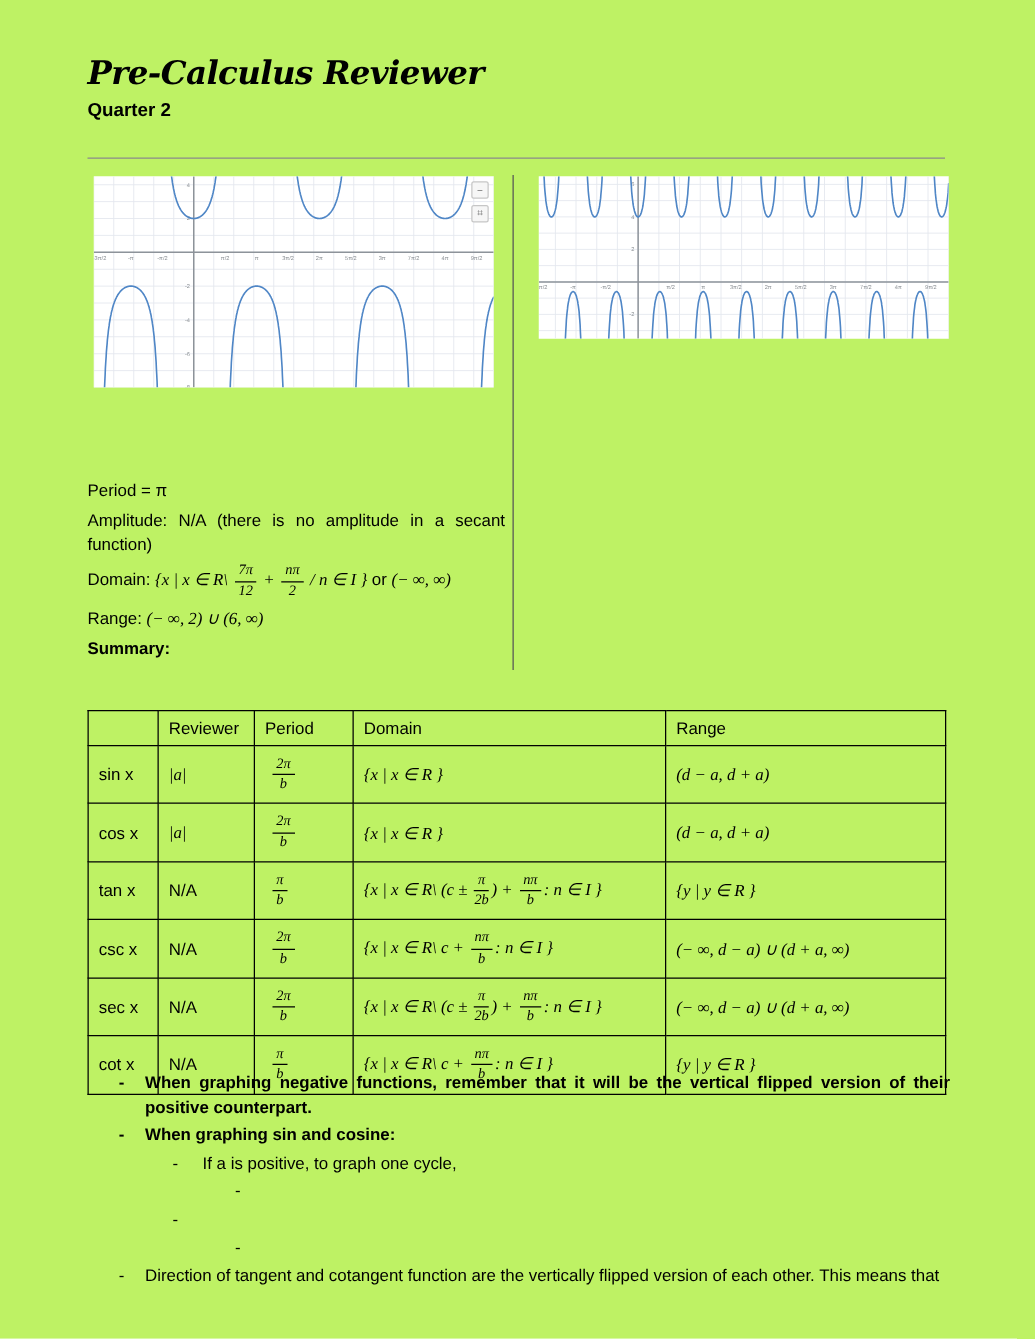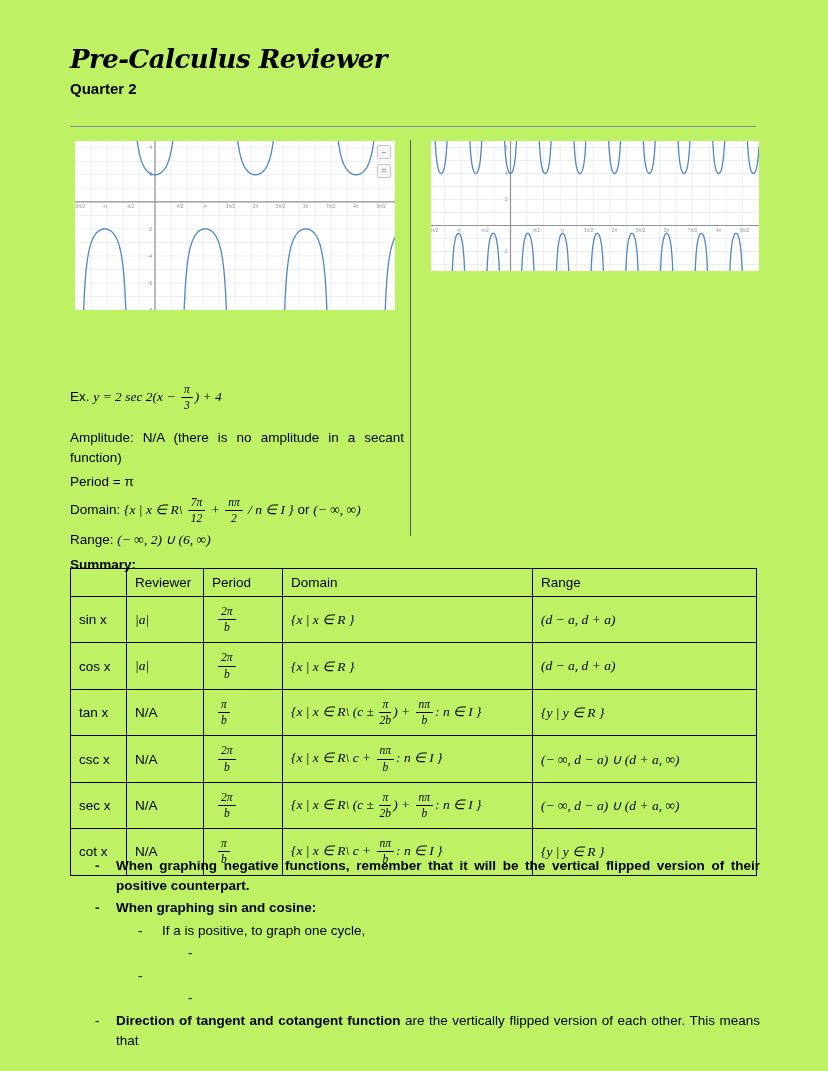--- a/index.html
+++ b/index.html
@@ -30,21 +30,21 @@
     font-size:8px; color:#666; display:flex; align-items:center; justify-content:center; cursor:pointer;
   }
 
   .exblock { position:absolute; left:70px; top:383px; width:334px; font-size:13.5px; line-height:1.42; }
   .exline { margin-bottom:16px; }
   .para { margin-bottom:5px; }
   .justify { text-align:justify; }
   .summary { font-weight:bold; margin-top:5px; }
 
   .seg-m { font-family:"Liberation Serif", serif; font-style:italic; }
-  .seg-b { font-weight:bold; }
+  .seg-b { font-weight:normal; }
   .frac {
     display:inline-block; text-align:center; vertical-align:middle;
     font-family:"Liberation Serif", serif; font-style:italic;
     font-size:11.5px; line-height:1.15; margin:0 2px;
   }
   .frac .num { display:block; border-bottom:1px solid #000; padding:0 3px 1px; }
   .frac .den { display:block; padding-top:1px; }
 
   .summary-table {
     position:absolute; left:70px; top:568px; width:686px;
@@ -188,23 +188,22 @@
         <text x="313.7" y="90.5" font-size="4.5" fill="#8a8f94" text-anchor="middle" font-family="Liberation Sans, sans-serif">9π/2</text>
         <text x="76.5" y="112.1" font-size="4.5" fill="#8a8f94" text-anchor="end" font-family="Liberation Sans, sans-serif">-2</text>
         <text x="76.5" y="60.1" font-size="4.5" fill="#8a8f94" text-anchor="end" font-family="Liberation Sans, sans-serif">2</text>
         <text x="76.5" y="34.1" font-size="4.5" fill="#8a8f94" text-anchor="end" font-family="Liberation Sans, sans-serif">4</text>
         <text x="76.5" y="8.1" font-size="4.5" fill="#8a8f94" text-anchor="end" font-family="Liberation Sans, sans-serif">6</text>
         <path d="M0.0 177.5 L0.3 203.6 L0.5 245.7 L0.8 324.5 M1.9 -295.4 L2.2 -162.8 L2.5 -102.2 L2.7 -67.6 L3.0 -45.2 L3.3 -29.6 L3.6 -18.1 L3.8 -9.3 L4.1 -2.4 L4.4 3.2 L4.6 7.7 L4.9 11.5 L5.2 14.7 L5.5 17.4 L5.7 19.7 L6.0 21.7 L6.3 23.5 L6.6 25.0 L6.8 26.3 L7.1 27.4 L7.4 28.4 L7.7 29.2 L7.9 30.0 L8.2 30.6 L8.5 31.1 L8.7 31.5 L9.0 31.9 L9.3 32.2 L9.6 32.3 L9.8 32.5 L10.1 32.5 L10.4 32.5 L10.7 32.4 L10.9 32.2 L11.2 31.9 L11.5 31.6 L11.8 31.2 L12.0 30.6 L12.3 30.0 L12.6 29.3 L12.8 28.5 L13.1 27.5 L13.4 26.4 L13.7 25.1 L13.9 23.6 L14.2 21.9 L14.5 19.9 L14.8 17.6 L15.0 15.0 L15.3 11.8 L15.6 8.1 L15.9 3.6 L16.1 -1.9 L16.4 -8.6 L16.7 -17.2 L16.9 -28.4 L17.2 -43.6 L17.5 -65.3 L17.8 -98.5 L18.0 -155.9 L18.3 -278.1 M19.4 334.6 L19.7 250.6 L20.0 206.5 L20.2 179.3 L20.5 161.0 L20.8 147.8 L21.0 137.9 L21.3 130.2 L21.6 124.1 L21.9 119.1 L22.1 115.0 L22.4 111.5 L22.7 108.6 L23.0 106.1 L23.2 104.0 L23.5 102.1 L23.8 100.5 L24.1 99.1 L24.3 97.9 L24.6 96.9 L24.9 95.9 L25.1 95.2 L25.4 94.5 L25.7 93.9 L26.0 93.4 L26.2 93.1 L26.5 92.8 L26.8 92.5 L27.1 92.4 L27.3 92.3 L27.6 92.3 L27.9 92.4 L28.2 92.5 L28.4 92.8 L28.7 93.1 L29.0 93.4 L29.2 93.9 L29.5 94.5 L29.8 95.2 L30.1 95.9 L30.3 96.8 L30.6 97.9 L30.9 99.1 L31.2 100.5 L31.4 102.1 L31.7 103.9 L32.0 106.1 L32.3 108.5 L32.5 111.5 L32.8 114.9 L33.1 119.0 L33.3 124.0 L33.6 130.1 L33.9 137.8 L34.2 147.6 L34.4 160.7 L34.7 178.9 L35.0 205.8 L35.3 249.5 L35.5 332.3 M36.6 -281.8 L36.9 -157.4 L37.2 -99.3 L37.4 -65.8 L37.7 -44.0 L38.0 -28.7 L38.3 -17.4 L38.5 -8.8 L38.8 -2.0 L39.1 3.5 L39.4 8.0 L39.6 11.8 L39.9 14.9 L40.2 17.6 L40.5 19.9 L40.7 21.9 L41.0 23.6 L41.3 25.1 L41.5 26.3 L41.8 27.5 L42.1 28.4 L42.4 29.3 L42.6 30.0 L42.9 30.6 L43.2 31.1 L43.5 31.6 L43.7 31.9 L44.0 32.2 L44.3 32.4 L44.6 32.5 L44.8 32.5 L45.1 32.5 L45.4 32.3 L45.6 32.2 L45.9 31.9 L46.2 31.6 L46.5 31.1 L46.7 30.6 L47.0 30.0 L47.3 29.2 L47.6 28.4 L47.8 27.4 L48.1 26.3 L48.4 25.0 L48.7 23.5 L48.9 21.8 L49.2 19.8 L49.5 17.5 L49.7 14.8 L50.0 11.6 L50.3 7.8 L50.6 3.3 L50.8 -2.3 L51.1 -9.2 L51.4 -17.9 L51.7 -29.3 L51.9 -44.8 L52.2 -67.0 L52.5 -101.4 L52.8 -161.2 L53.0 -291.4 M54.1 326.7 L54.4 246.8 L54.7 204.2 L54.9 177.9 L55.2 160.0 L55.5 147.1 L55.8 137.3 L56.0 129.8 L56.3 123.7 L56.6 118.8 L56.9 114.7 L57.1 111.3 L57.4 108.4 L57.7 105.9 L57.9 103.8 L58.2 102.0 L58.5 100.4 L58.8 99.0 L59.0 97.8 L59.3 96.8 L59.6 95.9 L59.9 95.1 L60.1 94.5 L60.4 93.9 L60.7 93.4 L61.0 93.0 L61.2 92.7 L61.5 92.5 L61.8 92.4 L62.0 92.3 L62.3 92.3 L62.6 92.4 L62.9 92.5 L63.1 92.8 L63.4 93.1 L63.7 93.5 L64.0 93.9 L64.2 94.5 L64.5 95.2 L64.8 96.0 L65.1 96.9 L65.3 98.0 L65.6 99.2 L65.9 100.6 L66.1 102.2 L66.4 104.1 L66.7 106.2 L67.0 108.7 L67.2 111.7 L67.5 115.1 L67.8 119.3 L68.1 124.3 L68.3 130.5 L68.6 138.3 L68.9 148.4 L69.2 161.7 L69.4 180.4 L69.7 208.1 L70.0 253.4 L70.2 340.6 M71.3 -269.2 L71.6 -152.2 L71.9 -96.5 L72.2 -64.0 L72.4 -42.8 L72.7 -27.8 L73.0 -16.8 L73.3 -8.3 L73.5 -1.6 L73.8 3.8 L74.1 8.3 L74.3 12.0 L74.6 15.1 L74.9 17.8 L75.2 20.0 L75.4 22.0 L75.7 23.7 L76.0 25.2 L76.3 26.4 L76.5 27.5 L76.8 28.5 L77.1 29.3 L77.4 30.1 L77.6 30.7 L77.9 31.2 L78.2 31.6 L78.4 31.9 L78.7 32.2 L79.0 32.4 L79.3 32.5 L79.5 32.5 L79.8 32.5 L80.1 32.3 L80.4 32.1 L80.6 31.9 L80.9 31.5 L81.2 31.1 L81.5 30.6 L81.7 29.9 L82.0 29.2 L82.3 28.3 L82.5 27.3 L82.8 26.2 L83.1 24.9 L83.4 23.4 L83.6 21.6 L83.9 19.6 L84.2 17.3 L84.5 14.6 L84.7 11.4 L85.0 7.5 L85.3 2.9 L85.6 -2.7 L85.8 -9.7 L86.1 -18.6 L86.4 -30.2 L86.6 -46.1 L86.9 -68.9 L87.2 -104.3 L87.5 -166.9 L87.7 -305.8 M88.8 319.2 L89.1 243.1 L89.4 202.1 L89.7 176.5 L89.9 159.0 L90.2 146.3 L90.5 136.8 L90.7 129.3 L91.0 123.4 L91.3 118.5 L91.6 114.5 L91.8 111.1 L92.1 108.2 L92.4 105.8 L92.7 103.7 L92.9 101.9 L93.2 100.3 L93.5 98.9 L93.8 97.8 L94.0 96.7 L94.3 95.8 L94.6 95.1 L94.8 94.4 L95.1 93.9 L95.4 93.4 L95.7 93.0 L95.9 92.7 L96.2 92.5 L96.5 92.4 L96.8 92.3 L97.0 92.3 L97.3 92.4 L97.6 92.6 L97.9 92.8 L98.1 93.1 L98.4 93.5 L98.7 94.0 L98.9 94.6 L99.2 95.2 L99.5 96.0 L99.8 97.0 L100.0 98.0 L100.3 99.3 L100.6 100.7 L100.9 102.3 L101.1 104.2 L101.4 106.4 L101.7 108.9 L102.0 111.9 L102.2 115.4 L102.5 119.6 L102.8 124.7 L103.0 131.0 L103.3 138.9 L103.6 149.1 L103.9 162.8 L104.1 181.9 L104.4 210.4 L104.7 257.5 L105.0 349.3 M106.1 -257.5 L106.3 -147.2 L106.6 -93.8 L106.9 -62.3 L107.1 -41.6 L107.4 -27.0 L107.7 -16.1 L108.0 -7.8 L108.2 -1.2 L108.5 4.2 L108.8 8.5 L109.1 12.2 L109.3 15.3 L109.6 17.9 L109.9 20.2 L110.2 22.1 L110.4 23.8 L110.7 25.2 L111.0 26.5 L111.2 27.6 L111.5 28.6 L111.8 29.4 L112.1 30.1 L112.3 30.7 L112.6 31.2 L112.9 31.6 L113.2 32.0 L113.4 32.2 L113.7 32.4 L114.0 32.5 L114.3 32.5 L114.5 32.5 L114.8 32.3 L115.1 32.1 L115.3 31.9 L115.6 31.5 L115.9 31.1 L116.2 30.5 L116.4 29.9 L116.7 29.1 L117.0 28.3 L117.3 27.3 L117.5 26.1 L117.8 24.8 L118.1 23.3 L118.4 21.5 L118.6 19.5 L118.9 17.1 L119.2 14.4 L119.4 11.1 L119.7 7.2 L120.0 2.6 L120.3 -3.1 L120.5 -10.2 L120.8 -19.2 L121.1 -31.1 L121.4 -47.3 L121.6 -70.8 L121.9 -107.4 L122.2 -172.8 L122.5 -321.4 M123.5 312.1 L123.8 239.6 L124.1 200.0 L124.4 175.1 L124.6 158.0 L124.9 145.6 L125.2 136.2 L125.5 128.9 L125.7 123.0 L126.0 118.2 L126.3 114.2 L126.6 110.9 L126.8 108.1 L127.1 105.6 L127.4 103.6 L127.6 101.8 L127.9 100.2 L128.2 98.9 L128.5 97.7 L128.7 96.7 L129.0 95.8 L129.3 95.0 L129.6 94.4 L129.8 93.8 L130.1 93.4 L130.4 93.0 L130.7 92.7 L130.9 92.5 L131.2 92.4 L131.5 92.3 L131.7 92.3 L132.0 92.4 L132.3 92.6 L132.6 92.8 L132.8 93.1 L133.1 93.5 L133.4 94.0 L133.7 94.6 L133.9 95.3 L134.2 96.1 L134.5 97.0 L134.8 98.1 L135.0 99.4 L135.3 100.8 L135.6 102.4 L135.8 104.3 L136.1 106.5 L136.4 109.1 L136.7 112.1 L136.9 115.7 L137.2 119.9 L137.5 125.1 L137.8 131.5 L138.0 139.5 L138.3 149.9 L138.6 163.9 L138.9 183.5 L139.1 212.8 L139.4 261.7 L139.7 358.7 M140.8 -246.6 L141.0 -142.5 L141.3 -91.2 L141.6 -60.7 L141.9 -40.5 L142.1 -26.2 L142.4 -15.5 L142.7 -7.3 L143.0 -0.8 L143.2 4.5 L143.5 8.8 L143.8 12.4 L144.0 15.5 L144.3 18.1 L144.6 20.3 L144.9 22.2 L145.1 23.9 L145.4 25.3 L145.7 26.6 L146.0 27.7 L146.2 28.6 L146.5 29.4 L146.8 30.1 L147.1 30.7 L147.3 31.2 L147.6 31.6 L147.9 32.0 L148.1 32.2 L148.4 32.4 L148.7 32.5 L149.0 32.5 L149.2 32.4 L149.5 32.3 L149.8 32.1 L150.1 31.8 L150.3 31.5 L150.6 31.0 L150.9 30.5 L151.2 29.8 L151.4 29.1 L151.7 28.2 L152.0 27.2 L152.2 26.0 L152.5 24.7 L152.8 23.2 L153.1 21.4 L153.3 19.3 L153.6 17.0 L153.9 14.2 L154.2 10.9 L154.4 7.0 L154.7 2.2 L155.0 -3.5 L155.3 -10.7 L155.5 -19.9 L155.8 -32.0 L156.1 -48.6 L156.3 -72.7 L156.6 -110.6 L156.9 -179.0 M158.3 305.4 L158.5 236.3 L158.8 198.0 L159.1 173.8 L159.4 157.1 L159.6 144.9 L159.9 135.7 L160.2 128.4 L160.4 122.6 L160.7 117.9 L161.0 114.0 L161.3 110.7 L161.5 107.9 L161.8 105.5 L162.1 103.4 L162.4 101.7 L162.6 100.1 L162.9 98.8 L163.2 97.6 L163.5 96.6 L163.7 95.7 L164.0 95.0 L164.3 94.3 L164.5 93.8 L164.8 93.3 L165.1 93.0 L165.4 92.7 L165.6 92.5 L165.9 92.4 L166.2 92.3 L166.5 92.3 L166.7 92.4 L167.0 92.6 L167.3 92.8 L167.6 93.1 L167.8 93.6 L168.1 94.1 L168.4 94.6 L168.6 95.3 L168.9 96.2 L169.2 97.1 L169.5 98.2 L169.7 99.4 L170.0 100.9 L170.3 102.5 L170.6 104.5 L170.8 106.7 L171.1 109.3 L171.4 112.3 L171.7 115.9 L171.9 120.2 L172.2 125.5 L172.5 132.0 L172.7 140.1 L173.0 150.7 L173.3 165.0 L173.6 185.1 L173.8 215.3 L174.1 266.2 L174.4 368.7 M175.5 -236.4 L175.8 -138.0 L176.0 -88.7 L176.3 -59.1 L176.6 -39.4 L176.8 -25.3 L177.1 -14.9 L177.4 -6.8 L177.7 -0.4 L177.9 4.8 L178.2 9.1 L178.5 12.6 L178.8 15.7 L179.0 18.2 L179.3 20.4 L179.6 22.3 L179.9 24.0 L180.1 25.4 L180.4 26.7 L180.7 27.7 L180.9 28.7 L181.2 29.5 L181.5 30.2 L181.8 30.8 L182.0 31.3 L182.3 31.7 L182.6 32.0 L182.9 32.2 L183.1 32.4 L183.4 32.5 L183.7 32.5 L184.0 32.4 L184.2 32.3 L184.5 32.1 L184.8 31.8 L185.0 31.4 L185.3 31.0 L185.6 30.4 L185.9 29.8 L186.1 29.0 L186.4 28.2 L186.7 27.1 L187.0 26.0 L187.2 24.6 L187.5 23.1 L187.8 21.3 L188.1 19.2 L188.3 16.8 L188.6 14.0 L188.9 10.6 L189.1 6.7 L189.4 1.9 L189.7 -4.0 L190.0 -11.3 L190.2 -20.6 L190.5 -33.0 L190.8 -50.0 L191.1 -74.7 L191.3 -114.0 L191.6 -185.6 M192.7 450.4 L193.0 299.1 L193.2 233.0 L193.5 196.0 L193.8 172.5 L194.1 156.1 L194.3 144.2 L194.6 135.1 L194.9 128.0 L195.2 122.3 L195.4 117.6 L195.7 113.7 L196.0 110.5 L196.3 107.7 L196.5 105.3 L196.8 103.3 L197.1 101.5 L197.3 100.0 L197.6 98.7 L197.9 97.5 L198.2 96.5 L198.4 95.7 L198.7 94.9 L199.0 94.3 L199.3 93.8 L199.5 93.3 L199.8 92.9 L200.1 92.7 L200.4 92.5 L200.6 92.4 L200.9 92.3 L201.2 92.3 L201.4 92.4 L201.7 92.6 L202.0 92.8 L202.3 93.2 L202.5 93.6 L202.8 94.1 L203.1 94.7 L203.4 95.4 L203.6 96.2 L203.9 97.2 L204.2 98.3 L204.5 99.5 L204.7 101.0 L205.0 102.7 L205.3 104.6 L205.5 106.8 L205.8 109.5 L206.1 112.5 L206.4 116.2 L206.6 120.6 L206.9 125.9 L207.2 132.5 L207.5 140.8 L207.7 151.6 L208.0 166.1 L208.3 186.7 L208.6 217.9 L208.8 270.8 L209.1 379.5 M210.2 -226.9 L210.5 -133.7 L210.7 -86.2 L211.0 -57.5 L211.3 -38.3 L211.6 -24.5 L211.8 -14.3 L212.1 -6.3 L212.4 -0.0 L212.7 5.1 L212.9 9.3 L213.2 12.9 L213.5 15.9 L213.7 18.4 L214.0 20.6 L214.3 22.5 L214.6 24.1 L214.8 25.5 L215.1 26.7 L215.4 27.8 L215.7 28.7 L215.9 29.5 L216.2 30.2 L216.5 30.8 L216.8 31.3 L217.0 31.7 L217.3 32.0 L217.6 32.2 L217.8 32.4 L218.1 32.5 L218.4 32.5 L218.7 32.4 L218.9 32.3 L219.2 32.1 L219.5 31.8 L219.8 31.4 L220.0 31.0 L220.3 30.4 L220.6 29.7 L220.9 29.0 L221.1 28.1 L221.4 27.1 L221.7 25.9 L221.9 24.5 L222.2 22.9 L222.5 21.1 L222.8 19.0 L223.0 16.6 L223.3 13.8 L223.6 10.4 L223.9 6.4 L224.1 1.5 L224.4 -4.4 L224.7 -11.8 L225.0 -21.4 L225.2 -33.9 L225.5 -51.3 L225.8 -76.8 L226.0 -117.4 L226.3 -192.6 M227.4 434.4 L227.7 293.1 L228.0 229.9 L228.2 194.1 L228.5 171.2 L228.8 155.2 L229.1 143.5 L229.3 134.6 L229.6 127.6 L229.9 122.0 L230.1 117.3 L230.4 113.5 L230.7 110.3 L231.0 107.5 L231.2 105.2 L231.5 103.2 L231.8 101.4 L232.1 99.9 L232.3 98.6 L232.6 97.5 L232.9 96.5 L233.2 95.6 L233.4 94.9 L233.7 94.3 L234.0 93.7 L234.2 93.3 L234.5 92.9 L234.8 92.7 L235.1 92.5 L235.3 92.3 L235.6 92.3 L235.9 92.3 L236.2 92.4 L236.4 92.6 L236.7 92.9 L237.0 93.2 L237.3 93.6 L237.5 94.1 L237.8 94.7 L238.1 95.5 L238.3 96.3 L238.6 97.2 L238.9 98.4 L239.2 99.6 L239.4 101.1 L239.7 102.8 L240.0 104.7 L240.3 107.0 L240.5 109.7 L240.8 112.8 L241.1 116.5 L241.4 120.9 L241.6 126.3 L241.9 133.0 L242.2 141.4 L242.4 152.4 L242.7 167.3 L243.0 188.4 L243.3 220.6 L243.5 275.7 L243.8 391.0 M244.9 -217.9 L245.2 -129.6 L245.5 -83.9 L245.7 -56.0 L246.0 -37.2 L246.3 -23.8 L246.5 -13.7 L246.8 -5.9 L247.1 0.4 L247.4 5.4 L247.6 9.6 L247.9 13.1 L248.2 16.0 L248.5 18.6 L248.7 20.7 L249.0 22.6 L249.3 24.2 L249.6 25.6 L249.8 26.8 L250.1 27.9 L250.4 28.8 L250.6 29.6 L250.9 30.3 L251.2 30.8 L251.5 31.3 L251.7 31.7 L252.0 32.0 L252.3 32.3 L252.6 32.4 L252.8 32.5 L253.1 32.5 L253.4 32.4 L253.7 32.3 L253.9 32.1 L254.2 31.8 L254.5 31.4 L254.7 30.9 L255.0 30.4 L255.3 29.7 L255.6 28.9 L255.8 28.0 L256.1 27.0 L256.4 25.8 L256.7 24.4 L256.9 22.8 L257.2 21.0 L257.5 18.9 L257.8 16.4 L258.0 13.6 L258.3 10.1 L258.6 6.1 L258.8 1.2 L259.1 -4.9 L259.4 -12.4 L259.7 -22.1 L259.9 -34.9 L260.2 -52.7 L260.5 -78.9 L260.8 -121.0 L261.0 -199.9 M262.1 419.7 L262.4 287.4 L262.7 226.9 L262.9 192.3 L263.2 169.9 L263.5 154.3 L263.8 142.9 L264.0 134.1 L264.3 127.2 L264.6 121.6 L264.9 117.1 L265.1 113.3 L265.4 110.1 L265.7 107.4 L266.0 105.1 L266.2 103.1 L266.5 101.3 L266.8 99.8 L267.0 98.5 L267.3 97.4 L267.6 96.4 L267.9 95.6 L268.1 94.8 L268.4 94.2 L268.7 93.7 L269.0 93.3 L269.2 92.9 L269.5 92.6 L269.8 92.5 L270.1 92.3 L270.3 92.3 L270.6 92.3 L270.9 92.4 L271.1 92.6 L271.4 92.9 L271.7 93.2 L272.0 93.6 L272.2 94.2 L272.5 94.8 L272.8 95.5 L273.1 96.3 L273.3 97.3 L273.6 98.4 L273.9 99.7 L274.2 101.2 L274.4 102.9 L274.7 104.9 L275.0 107.2 L275.2 109.8 L275.5 113.0 L275.8 116.7 L276.1 121.2 L276.3 126.7 L276.6 133.5 L276.9 142.1 L277.2 153.3 L277.4 168.5 L277.7 190.1 L278.0 223.4 L278.3 280.8 L278.5 403.3 M279.6 -209.5 L279.9 -125.6 L280.2 -81.6 L280.4 -54.5 L280.7 -36.2 L281.0 -23.0 L281.3 -13.1 L281.5 -5.4 L281.8 0.7 L282.1 5.7 L282.4 9.8 L282.6 13.3 L282.9 16.2 L283.2 18.7 L283.4 20.8 L283.7 22.7 L284.0 24.3 L284.3 25.7 L284.5 26.9 L284.8 27.9 L285.1 28.9 L285.4 29.6 L285.6 30.3 L285.9 30.9 L286.2 31.4 L286.5 31.7 L286.7 32.0 L287.0 32.3 L287.3 32.4 L287.5 32.5 L287.8 32.5 L288.1 32.4 L288.4 32.3 L288.6 32.0 L288.9 31.7 L289.2 31.4 L289.5 30.9 L289.7 30.3 L290.0 29.6 L290.3 28.9 L290.6 28.0 L290.8 26.9 L291.1 25.7 L291.4 24.3 L291.6 22.7 L291.9 20.9 L292.2 18.7 L292.5 16.3 L292.7 13.3 L293.0 9.9 L293.3 5.8 L293.6 0.8 L293.8 -5.3 L294.1 -13.0 L294.4 -22.8 L294.7 -35.9 L294.9 -54.2 L295.2 -81.1 L295.5 -124.8 L295.7 -207.7 M296.8 406.2 L297.1 282.0 L297.4 224.0 L297.7 190.5 L297.9 168.7 L298.2 153.5 L298.5 142.2 L298.8 133.6 L299.0 126.8 L299.3 121.3 L299.6 116.8 L299.8 113.0 L300.1 109.9 L300.4 107.2 L300.7 104.9 L300.9 102.9 L301.2 101.2 L301.5 99.7 L301.8 98.4 L302.0 97.3 L302.3 96.4 L302.6 95.5 L302.9 94.8 L303.1 94.2 L303.4 93.7 L303.7 93.2 L303.9 92.9 L304.2 92.6 L304.5 92.4 L304.8 92.3 L305.0 92.3 L305.3 92.3 L305.6 92.5 L305.9 92.6 L306.1 92.9 L306.4 93.2 L306.7 93.7 L307.0 94.2 L307.2 94.8 L307.5 95.6 L307.8 96.4 L308.0 97.4 L308.3 98.5 L308.6 99.8 L308.9 101.3 L309.1 103.0 L309.4 105.0 L309.7 107.3 L310.0 110.0 L310.2 113.2 L310.5 117.0 L310.8 121.5 L311.1 127.1 L311.3 134.0 L311.6 142.7 L311.9 154.1 L312.1 169.7 L312.4 191.9 L312.7 226.3 L313.0 286.2 L313.2 416.7 M314.3 -201.6 L314.6 -121.9 L314.9 -79.4 L315.2 -53.0 L315.4 -35.2 L315.7 -22.3 L316.0 -12.5 L316.2 -5.0 L316.5 1.1 L316.8 6.0 L317.1 10.1 L317.3 13.5 L317.6 16.4 L317.9 18.9 L318.2 21.0 L318.4 22.8 L318.7 24.4 L319.0 25.8 L319.3 27.0 L319.5 28.0 L319.8 28.9 L320.1 29.7 L320.3 30.4 L320.6 30.9 L320.9 31.4 L321.2 31.8 L321.4 32.1 L321.7 32.3 L322.0 32.4 L322.3 32.5 L322.5 32.5 L322.8 32.4 L323.1 32.3 L323.4 32.0 L323.6 31.7 L323.9 31.3 L324.2 30.9 L324.4 30.3 L324.7 29.6 L325.0 28.8 L325.3 27.9 L325.5 26.8 L325.8 25.6 L326.1 24.2 L326.4 22.6 L326.6 20.7 L326.9 18.6 L327.2 16.1 L327.5 13.1 L327.7 9.6 L328.0 5.5 " fill="none" stroke="#4f86c6" stroke-width="1.3"></path>
       </svg>
   </div>
 
   <div class="exblock">
-    <div class="exline"><span class="seg-t">Ex. </span><span class="seg-m">y = 2 sec 2(x − </span><span class="frac"><span class="num">π</span><span class="den">3</span></span><span class="seg-m">) + 4</span></div>
+    <div class="para"><span class="seg-t">Period = π</span></div>
     <div class="para justify"><span class="seg-t">Amplitude: N/A (there is no amplitude in a secant function)</span></div>
-    <div class="para"><span class="seg-t">Period = π</span></div>
     <div class="para"><span class="seg-t">Domain: </span><span class="seg-m">{x | x ∈ R\ </span><span class="frac"><span class="num">7π</span><span class="den">12</span></span><span class="seg-m"> + </span><span class="frac"><span class="num">nπ</span><span class="den">2</span></span><span class="seg-m"> / n ∈ I }</span><span class="seg-t"> or </span><span class="seg-m">(− ∞, ∞)</span></div>
     <div class="para"><span class="seg-t">Range: </span><span class="seg-m">(− ∞, 2) ∪ (6, ∞)</span></div>
     <div class="summary">Summary:</div>
   </div>
 
   <table class="summary-table">
     <colgroup>
       <col style="width:56px">
         <col style="width:77px">
         <col style="width:79px">

